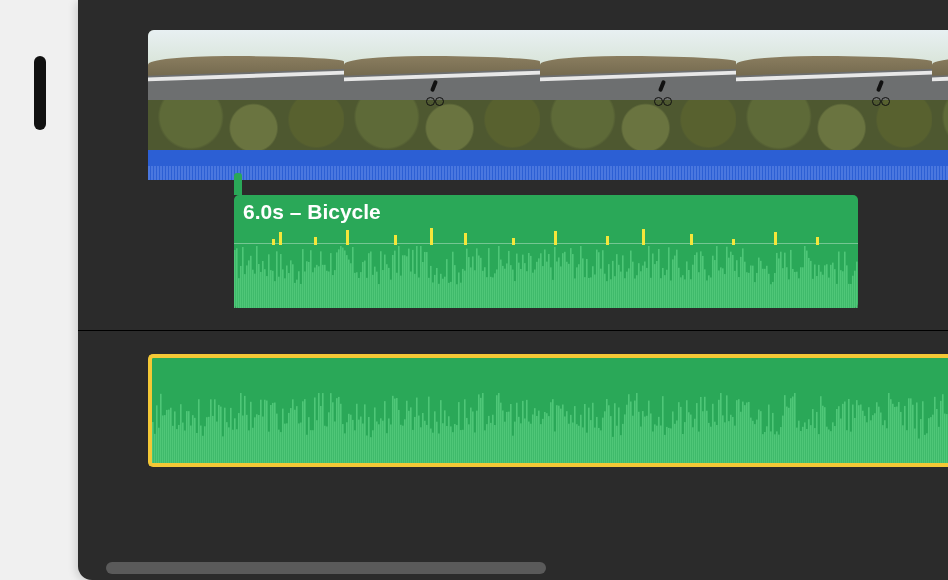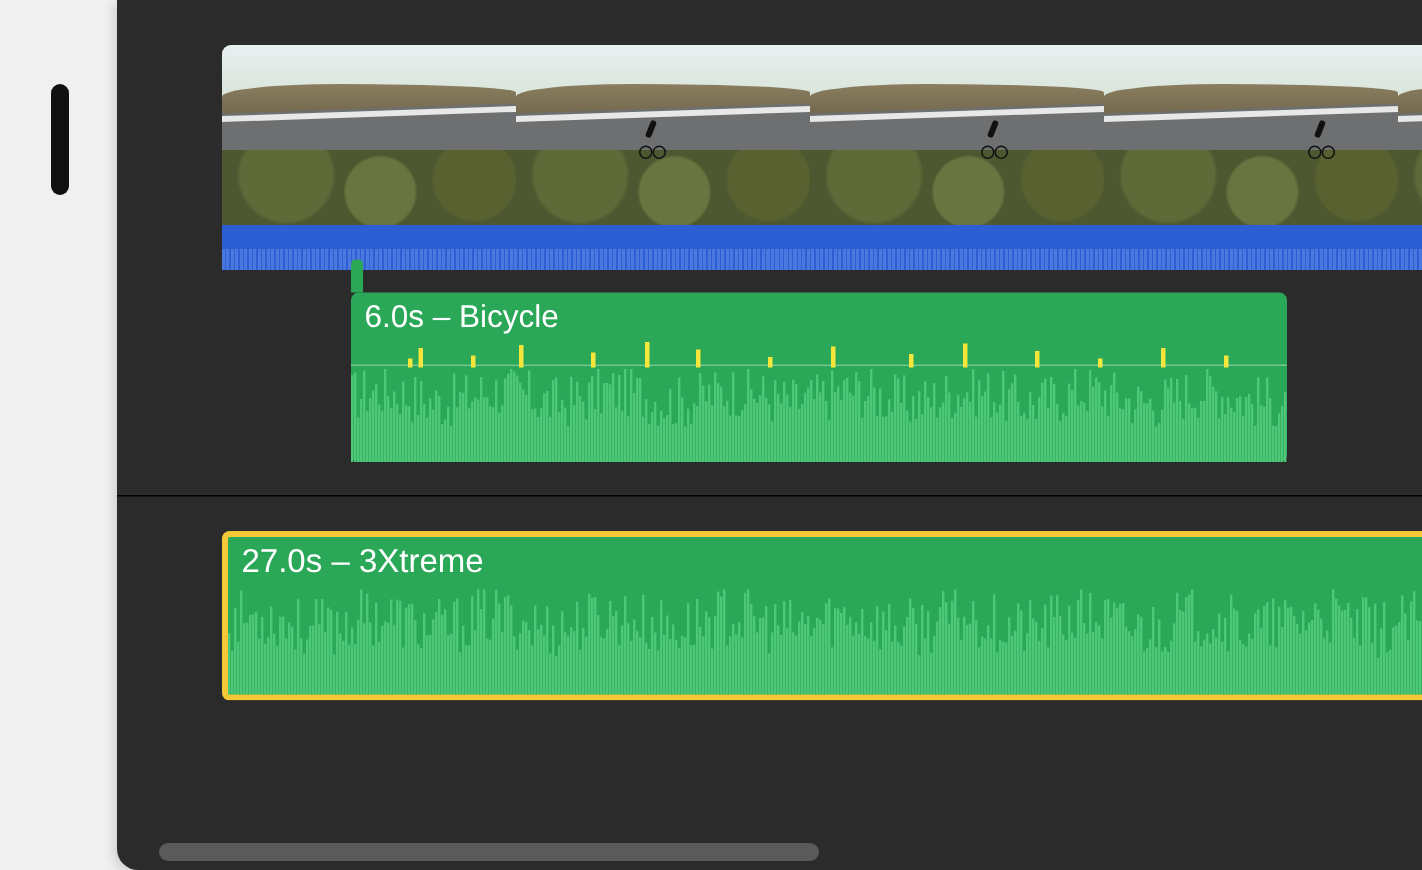--- a/index.html
+++ b/index.html
@@ -74,20 +74,21 @@
       left:0; top:-22px;
       width:8px; height:22px;
       background:#2aa858;
       border-radius: 3px 3px 0 0;
     }
     .clip-label {
       position:absolute;
       left:9px; top:5px;
       color:#fff; font-size:21px;
       white-space:nowrap;
+      font-weight:bold;
     }
     .midline {
       position:absolute; left:0; right:0; top:48px; height:1px;
       background: rgba(255,255,255,0.35);
     }
     .peaks {
       position:absolute; left:0; right:0; top:32px; height:18px;
     }
     .peak { position:absolute; bottom:0; width:3px; background:#f4e63a; }
     .waveform1 {
@@ -536,23 +537,20 @@
           <rect x="618" y="31.750148434546517" width="1.6" height="32.24985156545348" fill="#4fc778"></rect>
           <rect x="620" y="26.70061905654471" width="1.6" height="37.29938094345529" fill="#4fc778"></rect>
           <rect x="622" y="17.597257979910488" width="1.6" height="46.40274202008951" fill="#4fc778"></rect>
         </svg>
     </div>
   </div>
 
   <div class="hr"></div>
 
   <div class="audio-clip-2">
-    <div class="clip-label2">
-      <span>27.0s</span><span> – </span><span>3Xtreme</span>
-    </div>
     <div class="waveform2">
       <svg id="wf2" width="800" height="72" preserveAspectRatio="none" viewBox="0 0 800 72">
           <rect x="0" y="31.021604938271608" width="1.6" height="40.97839506172839" fill="#4fc778"></rect>
           <rect x="2" y="42.85741167285714" width="1.6" height="29.142588327142857" fill="#4fc778"></rect>
           <rect x="4" y="14.349415513365429" width="1.6" height="57.65058448663457" fill="#4fc778"></rect>
           <rect x="6" y="36.748047906887564" width="1.6" height="35.251952093112436" fill="#4fc778"></rect>
           <rect x="8" y="2.784400676251394" width="1.6" height="69.2155993237486" fill="#4fc778"></rect>
           <rect x="10" y="24.44761953214951" width="1.6" height="47.55238046785049" fill="#4fc778"></rect>
           <rect x="12" y="24.095661710335108" width="1.6" height="47.90433828966489" fill="#4fc778"></rect>
           <rect x="14" y="18.899426763529917" width="1.6" height="53.10057323647008" fill="#4fc778"></rect>

